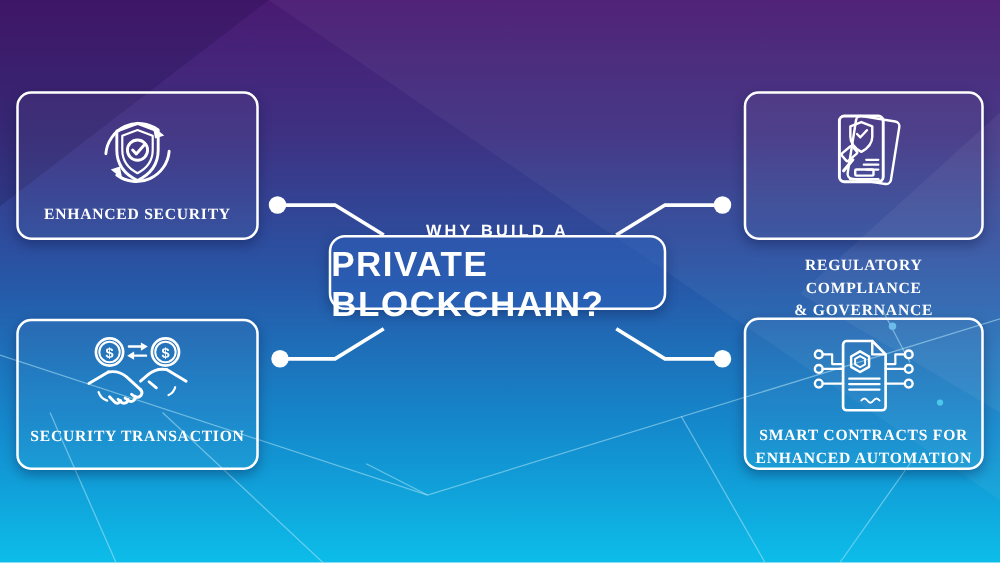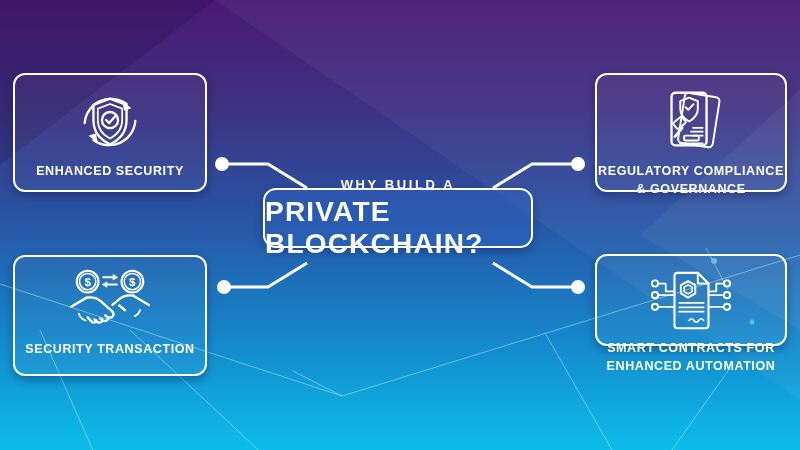--- a/index.html
+++ b/index.html
@@ -18,26 +18,26 @@
   .node-box{
     position:absolute;border:2.5px solid var(--box-border);border-radius:12px;
     background:rgba(255,255,255,0.04);
     box-shadow:0 4px 9px rgba(8,18,60,0.35);
     display:flex;flex-direction:column;align-items:center;justify-content:flex-start;
     box-sizing:border-box;padding-top:10px;
   }
   .node-box .icon-wrap{flex:0 0 auto;display:flex;align-items:center;justify-content:center;}
   .node-box .label{
     text-align:center;color:var(--text-color);font-weight:700;
-    font-size:12.5px;line-height:1.45;letter-spacing:0.6px;margin-top:3px;
+    font-size:12.5px;line-height:1.45;letter-spacing:0.6px;margin-top:3px;font-family:Liberation Serif, serif;
   }
   .card-tl{left:13px;top:73px;width:194px;height:119px;}
-  .card-tr{left:595px;top:73px;width:192px;height:119px;}
+  .card-tr{left:595px;top:73px;width:192px;height:119px;gap:41px;}
   .card-bl{left:13px;top:255px;width:194px;height:121px;}
-  .card-br{left:595px;top:254px;width:192px;height:92px;}
+  .card-br{left:595px;top:254px;width:192px;height:122px;}
   .center-box{
     position:absolute;left:263px;top:188px;width:270px;height:60px;
     border:2.5px solid var(--box-border);border-radius:13px;
     background:var(--center-fill);
     box-shadow:0 4px 9px rgba(8,18,60,0.3);
     display:flex;flex-direction:column;align-items:center;justify-content:center;
     box-sizing:border-box;color:var(--text-color);
   }
   .center-box .t1{font-size:13px;font-weight:700;letter-spacing:2.6px;}
   .center-box .t2{font-size:28px;font-weight:700;letter-spacing:1.2px;margin-top:4px;}

